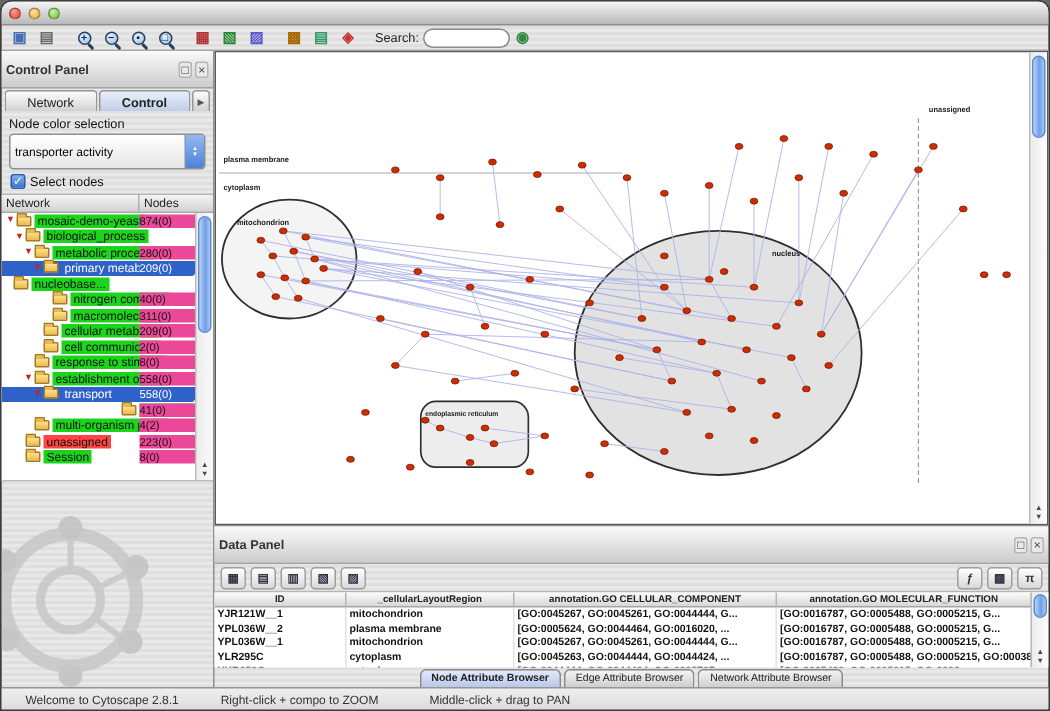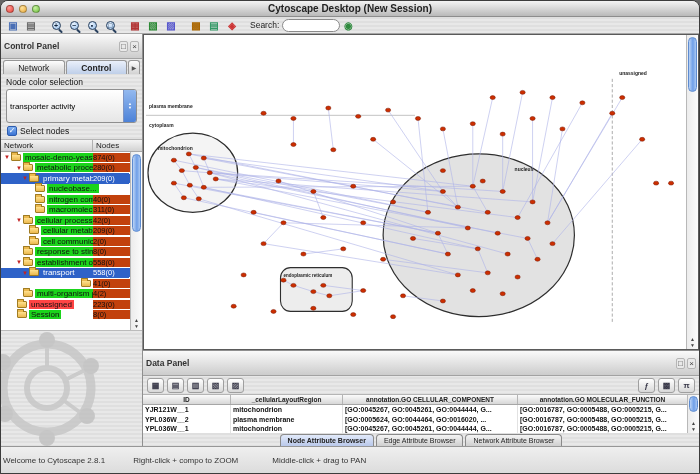--- a/index.html
+++ b/index.html
@@ -33,40 +33,40 @@
     display:flex;align-items:center;font-size:8.5px;font-weight:bold;color:#333;padding:12px 3px;gap:2px}
   .ph-spacer{flex:1}
   .ph-btn{font-size:8px;font-weight:normal;color:#444;width:9px;text-align:center;line-height:9px;border:1px solid #b5b5b5;border-radius:2px;background:#e9e9e9}
   .cp-tabs{height:15px;flex:none;display:flex;gap:1px;padding:1px 2px 0 2px}
   .cp-tab{flex:1;font-size:8.5px;display:flex;align-items:center;justify-content:center;
     background:linear-gradient(#fdfdfd,#d2d2d2);border:1px solid #979797;border-bottom:none;border-radius:3px 3px 0 0;color:#222}
   .cp-tab.active{background:linear-gradient(#eaf0fa,#bfcfe9);font-weight:bold}
   .cp-tab.more{flex:none;width:12px;font-size:6px;color:#555}
   .selector{flex:none;padding:2px 2px 1px 2px;border-bottom:1px solid #b5b5b5}
   .sel-label{font-size:8.5px;padding:1px 3px 2px 3px;color:#111}
-  .combo{display:flex;align-items:center;height:34px;border:1px solid #8f8f8f;border-radius:3px;background:linear-gradient(#ffffff,#e6e6e6);margin:0 3px 3px 3px;overflow:hidden}
+  .combo{display:flex;align-items:center;height:24px;border:1px solid #8f8f8f;border-radius:3px;background:linear-gradient(#ffffff,#e6e6e6);margin:0 3px 3px 3px;overflow:hidden}
   .combo-text{flex:1;font-size:8px;padding-left:3px;white-space:nowrap;overflow:hidden}
   .combo-btn{width:13px;height:100%;border-left:1px solid #7d93c2;background:linear-gradient(#93b9ef,#4d82d8);
     display:flex;flex-direction:column;align-items:center;justify-content:center;color:#fff;font-size:4px;line-height:4px;flex:none}
   .checkrow{display:flex;align-items:center;gap:3px;padding:0 4px 2px 4px}
   .checkbox{width:10px;height:10px;border-radius:2px;background:linear-gradient(#7fb0f0,#3b74d4);border:1px solid #2d5cae;
     color:#fff;font-size:8px;line-height:8px;text-align:center;flex:none}
   .check-label{font-size:8.5px;color:#111}
   .tree-header{height:12px;flex:none;display:flex;background:linear-gradient(#f4f4f4,#d2d2d2);border-bottom:1px solid #a8a8a8;font-size:8px;color:#222}
   .th-net{flex:1;padding-left:3px;border-right:1px solid #b0b0b0;line-height:12px}
   .th-nodes{width:49px;flex:none;padding-left:3px;line-height:12px}
   .tree{height:179px;flex:none;background:#fff;position:relative;overflow:hidden;border-bottom:1px solid #bbb;padding-right:13px}
   .tree-row{position:relative;height:10.5px;display:flex;align-items:center;font-size:8px;white-space:nowrap;color:#111}
   .tree-arrow{width:8px;flex:none;font-size:6px;color:#c22222;text-align:center}
   .folder{flex:none;width:10px;height:7px;margin-right:2px;background:linear-gradient(#ffe18e,#ecb94e);border:1px solid #a07c22;border-radius:1px;position:relative}
   .folder::before{content:"";position:absolute;top:-3px;left:-1px;width:5px;height:2px;background:#ecb94e;border:1px solid #a07c22;border-bottom:none;border-radius:1px 1px 0 0}
   .tree-label{padding:0 2px;overflow:hidden}
   .hl-green{background:#1bd41b}
   .hl-red{background:#ff4444}
-  .tree-count{position:absolute;left:92px;width:37px;font-size:7.5px;background:#c2410c;overflow:hidden}
+  .tree-count{position:absolute;left:92px;width:37px;font-size:7.5px;background:#ec4899;overflow:hidden}
   .tree-row.selected{background:#2e62c8;color:#fff}
   .tree-row.selected .tree-count{background:#2e62c8}
   .watermark{flex:1;position:relative;overflow:hidden}
   .watermark svg{position:absolute;left:-8px;bottom:-10px;opacity:.75}
   
   .right-side{flex:1;display:flex;flex-direction:column;min-width:0}
   .network-frame{height:316px;flex:none;border:1px solid #5a5a5a;display:flex;flex-direction:column;background:#fff}
   .net-title{height:13px;flex:none;background:linear-gradient(#ededed,#c4c4c4);border-bottom:1px solid #949494;
     text-align:center;font-size:8.5px;font-weight:bold;line-height:13px;color:#222}
   .net-body{flex:1;position:relative;background:#fff;min-height:0}
@@ -84,34 +84,33 @@
   .dp-table{flex:1;position:relative;background:#fff;overflow:hidden;min-height:0}
   .thead{display:flex;height:10px;background:linear-gradient(#fbfbfb,#d7d7d7);border-bottom:1px solid #a6a6a6}
   .th{border-right:1px solid #b5b5b5;text-align:center;font-size:6.5px;font-weight:bold;line-height:10px;overflow:hidden;white-space:nowrap;color:#222}
   .trw{display:flex;height:9.5px;align-items:center}
   .td{border-right:1px solid #e2e2e2;font-size:7px;font-weight:bold;overflow:hidden;white-space:nowrap;padding-left:2px;color:#111;height:100%;line-height:9.5px}
   .dp-tabs{height:13px;flex:none;display:flex;justify-content:center;align-items:flex-end}
   .dp-tab{font-size:7px;line-height:11px;padding:0 7px;border:1px solid #8a8a8a;border-bottom:none;border-radius:4px 4px 0 0;
     background:linear-gradient(#f4f4f4,#cfcfcf);margin:0 1px;color:#222}
   .dp-tab.active{background:linear-gradient(#e2eafa,#b9c8ea);font-weight:bold}
   
-  .statusbar{height:27px;flex:none;border-top:1px solid #979797;display:flex;align-items:center;font-size:8px;color:#333;padding:0 2px;
+  .statusbar{height:15px;flex:none;border-top:1px solid #979797;display:flex;align-items:center;font-size:8px;color:#333;padding:0 16px;
     background:linear-gradient(#efefef,#dcdcdc)}
   .statusbar .s2{margin-left:28px}
   .statusbar .s3{margin-left:34px}
 </style>
 </head>
 <body>
 
 <div class="window">
   <div class="titlebar">
     <span class="light red"></span>
     <span class="light yellow"></span>
     <span class="light green"></span>
-    <span class="win-title">Cytoscape Desktop (New Session)</span>
   </div>
 
   <div class="toolbar">
     <span class="tb-group">
         <span class="tb-icon" style="color: rgb(74, 111, 181);">▣</span>
         <span class="tb-icon" style="color: rgb(107, 107, 107);">▤</span>
         <span class="tb-icon mag" style="margin-left: 7px;">
           <span class="lens">+</span>
         </span>
         <span class="tb-icon mag">
@@ -170,55 +169,55 @@
         <div class="vscroll">
           <div class="vthumb" style="top:2px;height:78px"></div>
           <div class="varrows">▲<br>▼</div>
         </div>
       <div class="tree-row" style="padding-left: 2px;">
             <span class="tree-arrow">▼</span>
             <span class="folder"></span>
             <span class="tree-label hl-green">mosaic-demo-yeast</span>
             <span class="tree-count">874(0)</span>
           </div>
+          <div class="tree-row" style="padding-left: 8px;">
+            <span class="tree-arrow">▼</span>
+            <span class="folder"></span>
+            <span class="tree-label hl-green">biological_process</span>
+            <span class="tree-count"></span>
+          </div>
           <div class="tree-row" style="padding-left: 14px;">
             <span class="tree-arrow">▼</span>
             <span class="folder"></span>
             <span class="tree-label hl-green">metabolic process</span>
             <span class="tree-count">280(0)</span>
           </div>
           <div class="tree-row selected" style="padding-left: 20px;">
             <span class="tree-arrow">▼</span>
             <span class="folder"></span>
             <span class="tree-label">primary metab...</span>
             <span class="tree-count">209(0)</span>
           </div>
-          <div class="tree-row" style="padding-left: 26px;">
+          <div class="tree-row" style="">
             <span class="tree-arrow"></span>
             <span class="folder"></span>
             <span class="tree-label hl-green">nucleobase...</span>
             <span class="tree-count"></span>
           </div>
           <div class="tree-row" style="padding-left: 26px;">
             <span class="tree-arrow"></span>
             <span class="folder"></span>
             <span class="tree-label hl-green">nitrogen compo...</span>
             <span class="tree-count">40(0)</span>
           </div>
           <div class="tree-row" style="padding-left: 26px;">
             <span class="tree-arrow"></span>
             <span class="folder"></span>
             <span class="tree-label hl-green">macromolecule...</span>
             <span class="tree-count">311(0)</span>
-          </div>
-          <div class="tree-row" style="padding-left: 14px;">
-            <span class="tree-arrow">▼</span>
-            <span class="folder"></span>
-            <span class="tree-label hl-green">cellular process</span>
-            <span class="tree-count">42(0)</span>
           </div>
           <div class="tree-row" style="padding-left: 20px;">
             <span class="tree-arrow"></span>
             <span class="folder"></span>
             <span class="tree-label hl-green">cellular metabo...</span>
             <span class="tree-count">209(0)</span>
           </div>
           <div class="tree-row" style="padding-left: 20px;">
             <span class="tree-arrow"></span>
             <span class="folder"></span>

